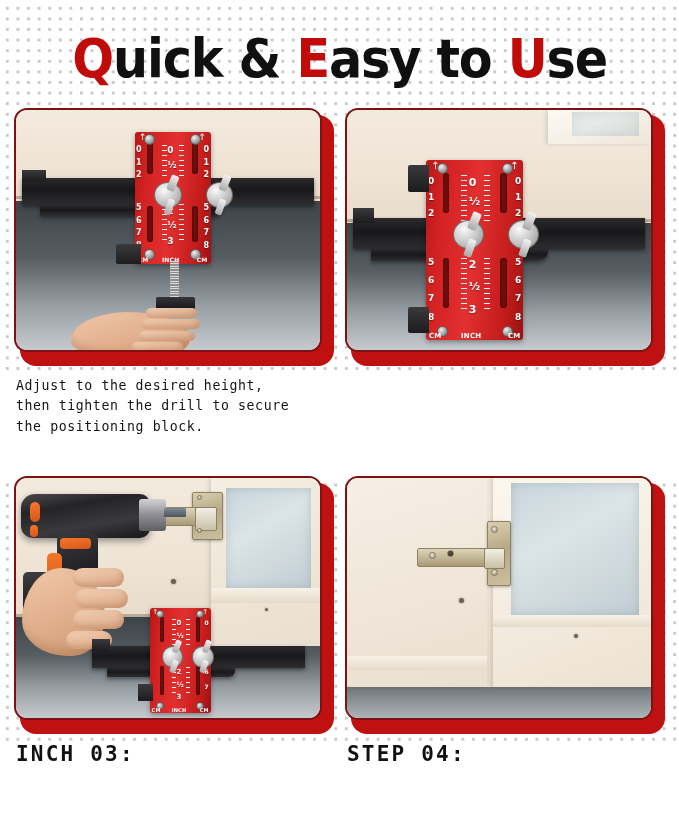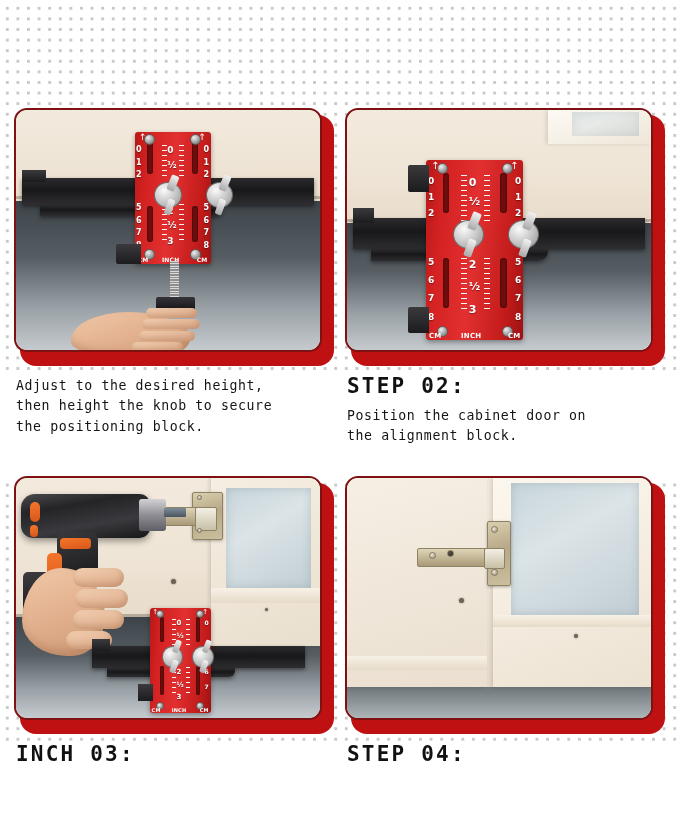--- a/index.html
+++ b/index.html
@@ -351,20 +351,25 @@
     background: #ffffff;
   }
   .text-plate.r0 { top: 374px; height: 104px; }
   .text-plate.r1 { top: 742px; height: 83px; }
 </style>
 </head>
 <body>
 
 <div class="page">
 
+  <div class="header">
+    <div class="title">
+      <span class="accent">Q</span><span>uick &amp; </span><span class="accent">E</span><span>asy to </span><span class="accent">U</span><span>se</span>
+    </div>
+  </div>
 
   <div class="text-plate r0"></div>
   <div class="text-plate r1"></div>
 
   <div class="steps">
 
     <div class="step-card c0">
       <div class="frame">
         <div class="frame-shadow"></div>
         <div class="photo">
@@ -440,21 +445,21 @@
                 <div class="finger" style="left:42%; top:30%; width:34%; height:17%"></div>
                 <div class="finger" style="left:40%; top:50%; width:33%; height:17%"></div>
                 <div class="finger" style="left:36%; top:70%; width:30%; height:16%"></div>
               </div>
             </div>
           </div>
         </div>
       </div>
       <div class="step-text">
         <p class="step-body">Adjust to the desired height,
-then height the knob to secure
+then tighten the drill to secure
 the positioning block.</p>
       </div>
     </div>
 
     <div class="step-card c1">
       <div class="frame">
         <div class="frame-shadow"></div>
         <div class="photo">
           <div class="photo-inner">
             <div class="scene">
@@ -518,25 +523,20 @@
               </div>
               <div class="knob" style="left:53%; top:46%; width:10%; height:12%">
                 <div class="knob-disc"></div>
                 <div class="knob-wing" style="left:55%; top:-30%; width:28%; height:62%; transform:rotate(22deg)"></div>
                 <div class="knob-wing" style="left:42%; top:66%; width:26%; height:62%; transform:rotate(20deg)"></div>
               </div>
             </div>
           </div>
         </div>
       </div>
-      <div class="step-text">
-        <p class="step-heading">STEP 02:</p>
-        <p class="step-body">Position the cabinet door on
-the alignment block.</p>
-      </div>
     </div>
 
     <div class="step-card c2">
       <div class="frame">
         <div class="frame-shadow"></div>
         <div class="photo">
           <div class="photo-inner">
             <div class="scene">
               <div class="wall-top" style="height:58%"></div>
               <div class="seam" style="top:56.5%"></div>

